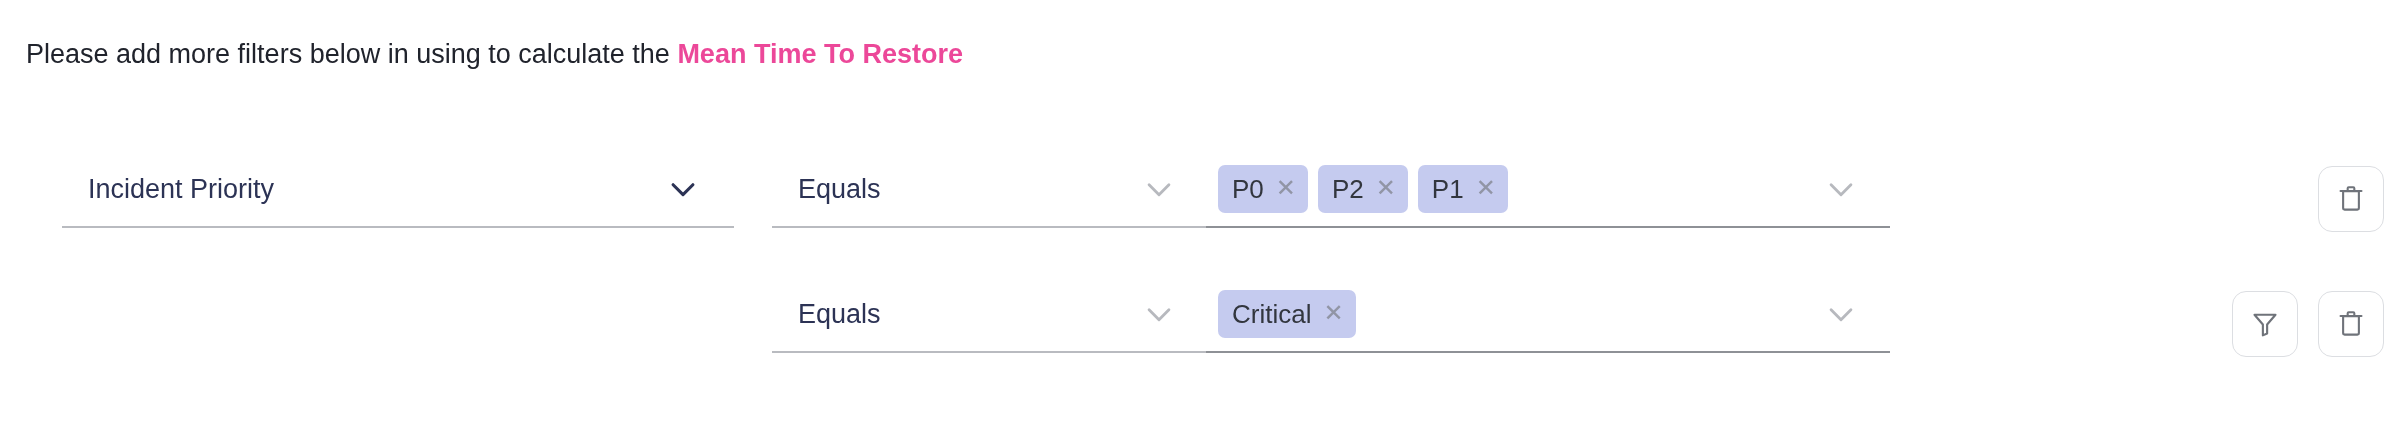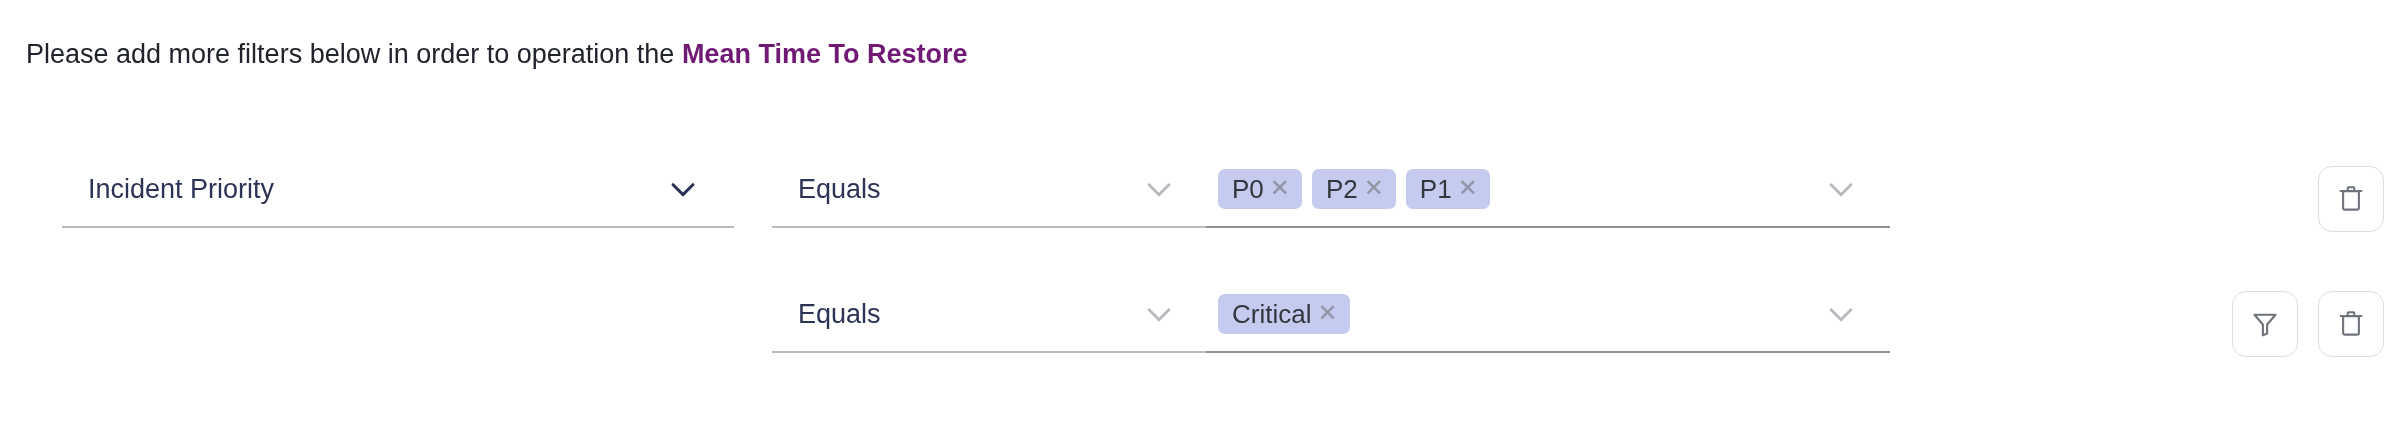--- a/index.html
+++ b/index.html
@@ -28,21 +28,21 @@
     position: absolute;
     left: 26px;
     top: 38px;
     font-size: 27px;
     line-height: 32px;
     color: #20232c;
     white-space: nowrap;
   }
   .intro .strong {
     font-weight: bold;
-    color: #701a75;
+    color: #ec4899;
   }
   .note {
     position: absolute;
     left: 26px;
     top: 98px;
     font-size: 25px;
     line-height: 30px;
     color: #8a8f98;
     white-space: nowrap;
   }
@@ -122,24 +122,24 @@
 
   
   .chips {
     display: flex;
     align-items: center;
     gap: 10px;
   }
   .chip {
     display: inline-flex;
     align-items: center;
-    gap: 6px;
+    gap: 12px;
     background: #c5cbef;
     border-radius: 7px;
-    height: 40px;
+    height: 48px;
     padding: 0 12px 0 14px;
     font-size: 26px;
     color: #32363e;
     white-space: nowrap;
   }
   .chip .chip-x {
     color: #9195a5;
     font-size: 24px;
     line-height: 1;
     display: inline-block;
@@ -170,21 +170,21 @@
   }
   .icon-btn svg { display: block; }
   .icon-btn svg * { stroke: #6f737a; }
 </style>
 </head>
 <body>
 
 <div class="panel">
 
   <div class="intro">
-    <span>Please add more filters below in order to operation the </span><span class="strong">Mean Time To Restore</span>
+    <span>Please add more filters below in using to calculate the </span><span class="strong">Mean Time To Restore</span>
   </div>
 
 
   <div class="rows">
 
     <div class="filter-row">
 
       <div class="field field-attr">
         <span class="field-label">Incident Priority</span>
         <span class="chevron chev-dark">

